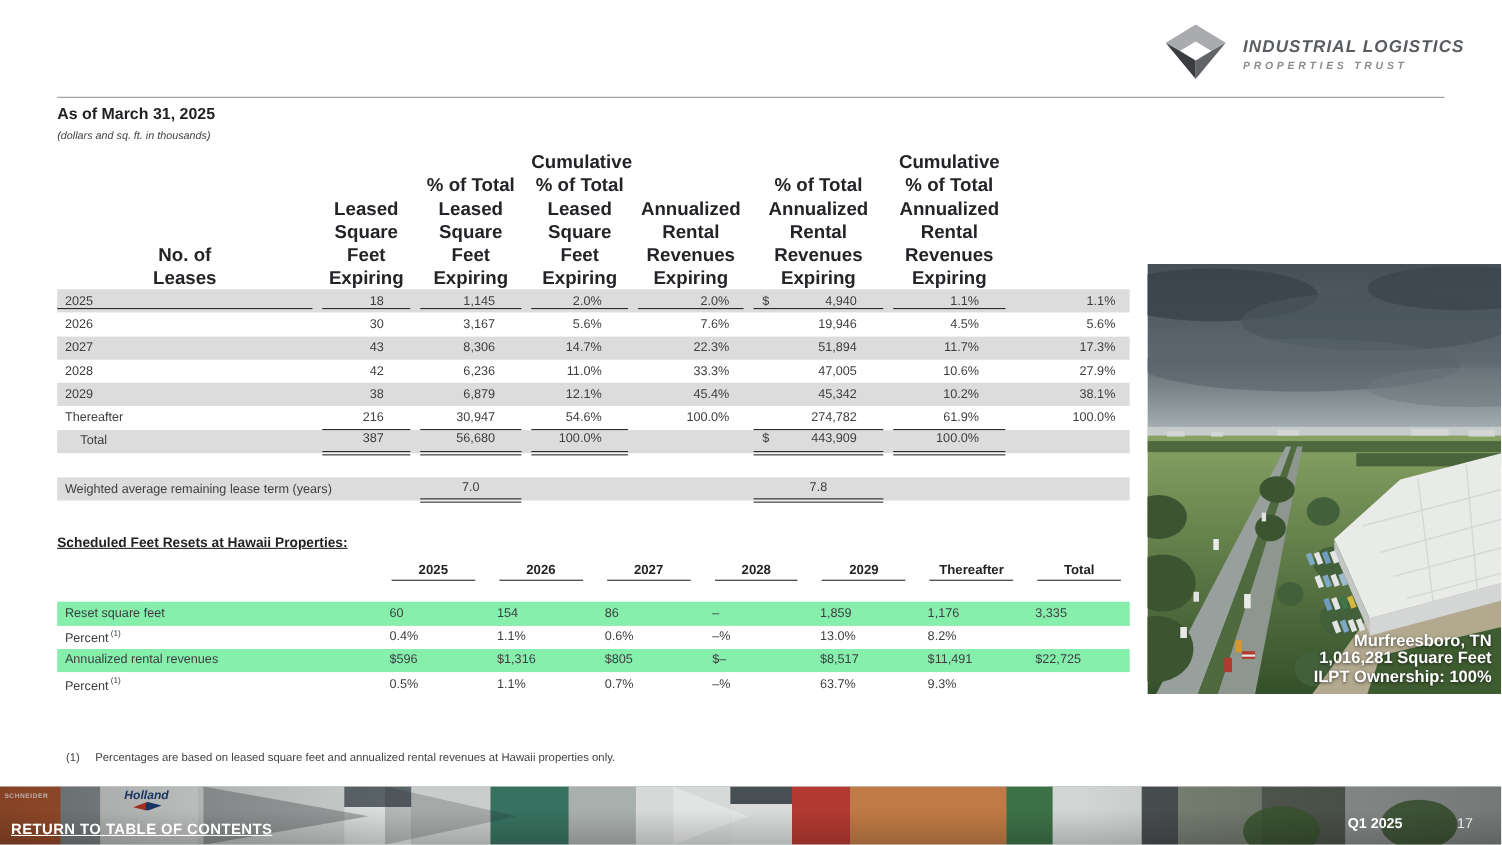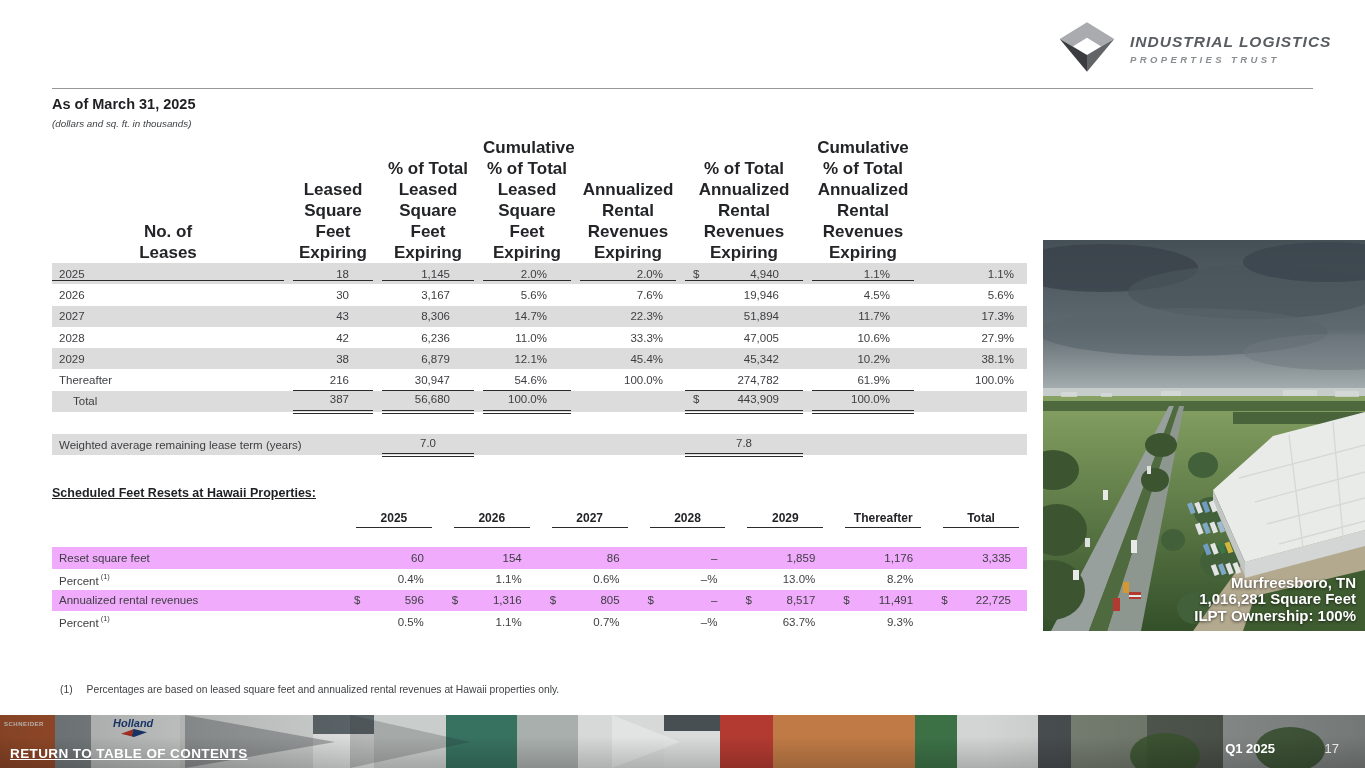--- a/index.html
+++ b/index.html
@@ -41,30 +41,30 @@
   .walt{margin-top:22px;}
   .walt-label{grid-column:1/3;padding-left:7px;}
   .walt-v1{grid-column:3;justify-content:center;border-bottom:4px double #2b2b2b;}
   .walt-v2{grid-column:6;justify-content:center;border-bottom:4px double #2b2b2b;}
 
   
   .hawaii-heading{margin-top:31px;font-size:12.5px;font-weight:700;color:#1f2023;
                   text-decoration:underline;}
   .hw-row{display:grid;grid-template-columns:290px repeat(7,1fr);column-gap:6px;
           align-items:center;height:21.2px;font-size:11.5px;color:#3d3e41;}
-  .hw-row.shaded{background:#f0abfc;}
+  .hw-row.shaded{background:#86efac;}
   .hw-header{margin-top:6px;height:22px;align-items:end;}
   .hw-hcell{font-size:12px;font-weight:700;color:#232427;text-align:center;
             border-bottom:1.5px solid #2b2b2b;padding-bottom:2px;margin:0 8px;}
   .hw-rows{margin-top:19px;}
   .hw-label{padding-left:7px;}
   .hw-label sup{font-size:7.5px;vertical-align:6px;margin-left:2px;}
   .hw-val{height:100%;display:flex;align-items:center;justify-content:space-between;
           padding-left:6px;padding-right:16px;}
-  .hw-val .vs{flex:1;text-align:right;}
+  .hw-val .vs{flex:1;text-align:left;}
 
   
   .footnote{position:absolute;left:60px;top:684px;display:flex;gap:14px;
             font-size:10.3px;color:#3f4144;}
 
   
   .photo{position:absolute;left:1043px;top:240px;width:322px;height:391px;overflow:hidden;}
   .photo svg{display:block;width:100%;height:100%;}
   .photo-caption{position:absolute;right:9px;bottom:7px;text-align:right;color:#ffffff;
                  font-size:15px;font-weight:700;line-height:16.5px;

